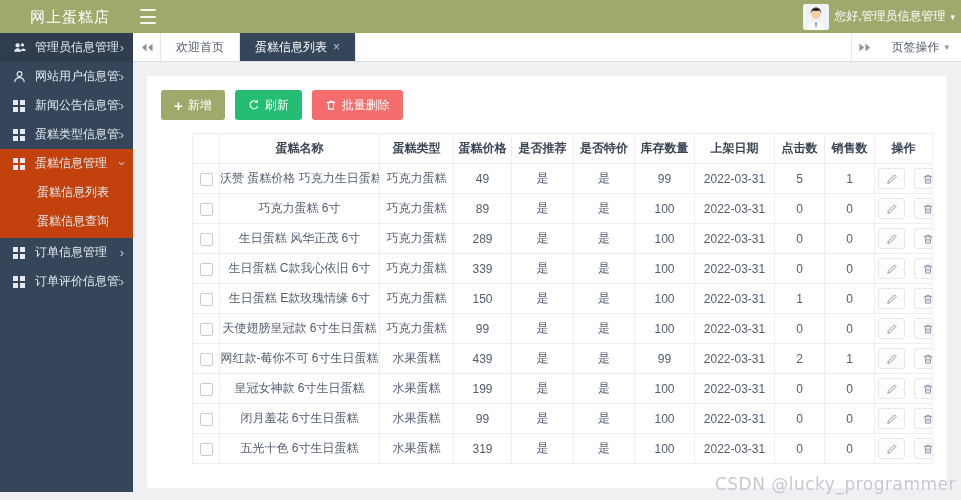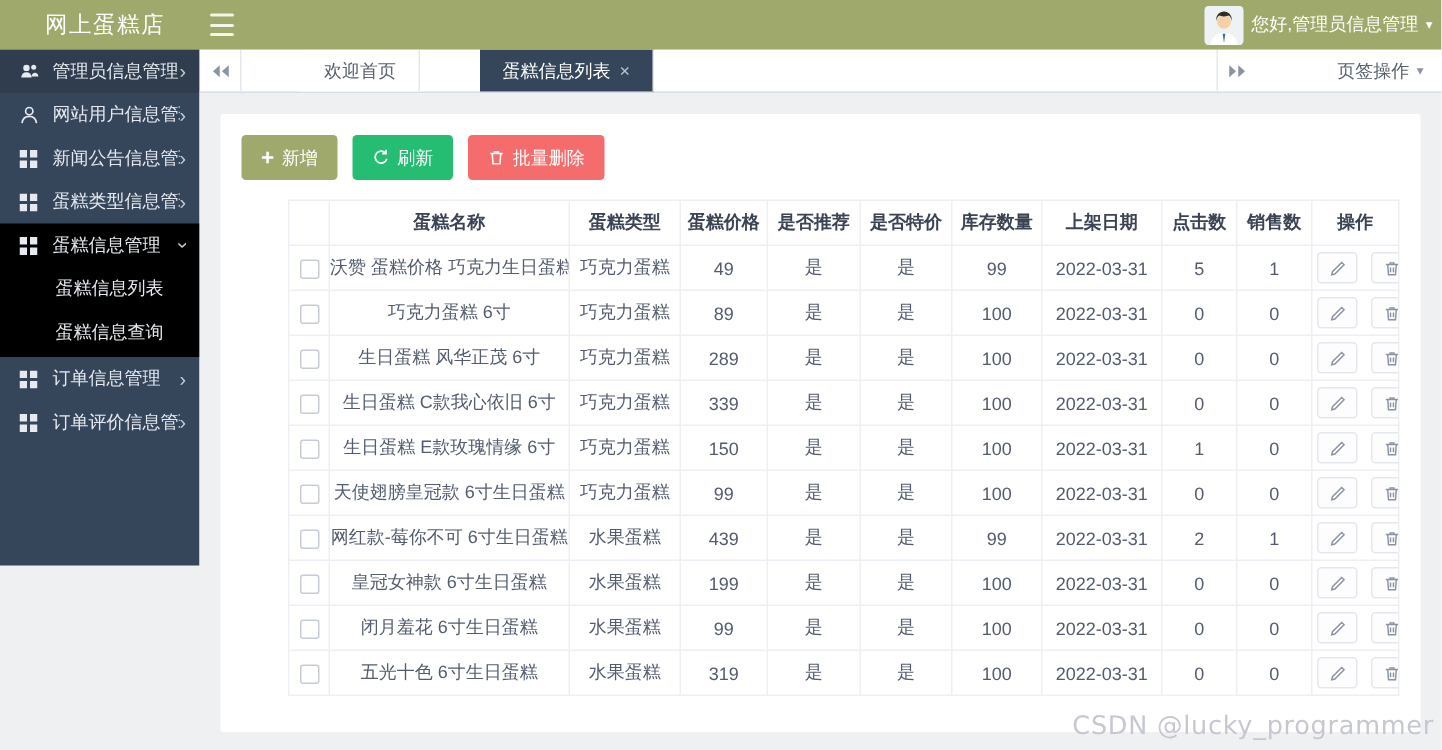--- a/index.html
+++ b/index.html
@@ -15,37 +15,37 @@
   .hamburger { position:absolute; left:140px; top:9px; width:16px; height:15px;
     display:flex; flex-direction:column; justify-content:space-between; cursor:pointer; }
   .hamburger i { display:block; height:2px; background:#f4f6ea; border-radius:1px; }
   .topbar-right { position:absolute; right:6px; top:0; height:33px;
     display:flex; align-items:center; gap:5px; font-size:12px; cursor:pointer; }
   .avatar { width:26px; height:26px; border-radius:3px; overflow:hidden;
     background:#e9eef2; display:block; }
   .caret { font-size:9px; color:#fff; }
 
   
-  .sidebar { position:absolute; top:33px; left:0; width:133px; height:344px;
+  .sidebar { position:absolute; top:33px; left:0; width:133px; height:459px;
     background:#35455A; color:#E6EAF0; font-size:12px; }
   .side-item { height:29px; display:flex; align-items:center;
     padding:0 9px 0 12px; cursor:pointer; }
   .side-item.first { background:#2F3D4E; }
   .side-item .icn { width:14px; margin-right:9px; display:flex;
     align-items:center; justify-content:center; flex:none; }
   .side-item .lbl { flex:1; white-space:nowrap; overflow:hidden; }
   .side-item .arrow { color:#c3ccd8; font-size:13px; line-height:1; }
   .arrow.down { transform:rotate(90deg); display:inline-block; }
-  .side-group { background:#000000; padding-bottom:2px; }
+  .side-group { background:#c2410c; padding-bottom:2px; }
   .sub-item { height:29px; line-height:29px; padding-left:37px; cursor:pointer;
     white-space:nowrap; }
 
   
   .tabbar { position:absolute; left:133px; top:33px; width:828px; height:29px;
-    background:#fff; border-bottom:1px solid #d8dce4; display:flex; align-items:stretch;gap:40px; }
+    background:#fff; border-bottom:1px solid #d8dce4; display:flex; align-items:stretch; }
   .tab-nav { width:28px; display:flex; align-items:center; justify-content:center;
     border-right:1px solid #e3e7ee; cursor:pointer; flex:none; }
   .tab-nav.right { border-right:none; border-left:1px solid #e3e7ee; }
   .tab { padding:0 15px; display:flex; align-items:center; gap:6px; font-size:12px;
     color:#57606e; border-right:1px solid #e3e7ee; background:#fff; cursor:pointer;
     white-space:nowrap; }
   .tab.active { background:#35455A; color:#fff; }
   .tab .close { font-size:12px; color:#b9c2cf; line-height:1; }
   .tab-spacer { flex:1; }
   .tab-ops { display:flex; align-items:center; gap:5px; padding:0 12px;

